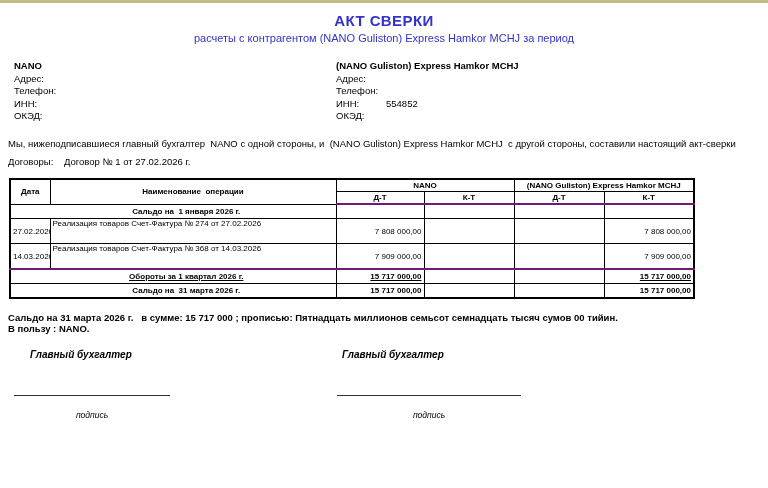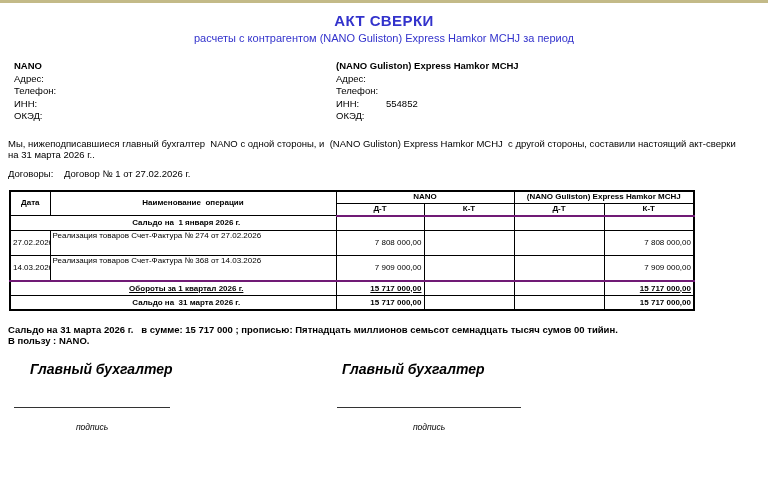--- a/index.html
+++ b/index.html
@@ -43,21 +43,21 @@
   tr.row-balance td.c-span,tr.row-turnover td.c-span{text-align:center;padding-left:28px;}
   tr.row-data td{height:24px;}
   tr.row-turnover td{border-top:2px solid #701a75;text-decoration:underline;}
   tr.row-closing td{border-bottom:2px solid #000;}
 
   
   .statement{margin:13px 0 0 8px;font-size:9.5px;font-weight:bold;line-height:11px;}
 
   
   .accountants{position:relative;height:13px;margin-top:15px;
-    font-size:14px;font-weight:bold;font-style:italic;}
+    font-size:10px;font-weight:bold;font-style:italic;}
   .acc-left{position:absolute;left:30px;top:0;}
   .acc-right{position:absolute;left:342px;top:0;}
   .sig-area{position:relative;height:40px;margin-top:20px;}
   .sig{position:absolute;top:12px;}
   .sig-1{left:14px;width:156px;}
   .sig-2{left:337px;width:184px;}
   .sig-line{border-bottom:1px solid #333;height:1px;}
   .sig-label{text-align:center;font-size:8.5px;font-style:italic;margin-top:14px;}
 </style>
 </head>
@@ -98,21 +98,20 @@
       <span class="flabel">ИНН:</span><span>554852</span>
     </div>
     <div class="party-field">
       <span class="flabel">ОКЭД:</span><span></span>
     </div>
   </div>
 </div>
 
 <div class="preamble">
   <div class="pre">Мы, нижеподписавшиеся главный бухгалтер  NANO с одной стороны, и  (NANO Guliston) Express Hamkor MCHJ  с другой стороны, составили настоящий акт-сверки</div>
-  <div class="pre">на 31 марта 2026 г..</div>
 </div>
 
 <div class="contracts">
   <span class="clabel">Договоры:</span><span>Договор № 1 от 27.02.2026 г.</span>
 </div>
 
 <table class="recon">
   <colgroup>
     <col style="width:40px">
       <col style="width:286px">

